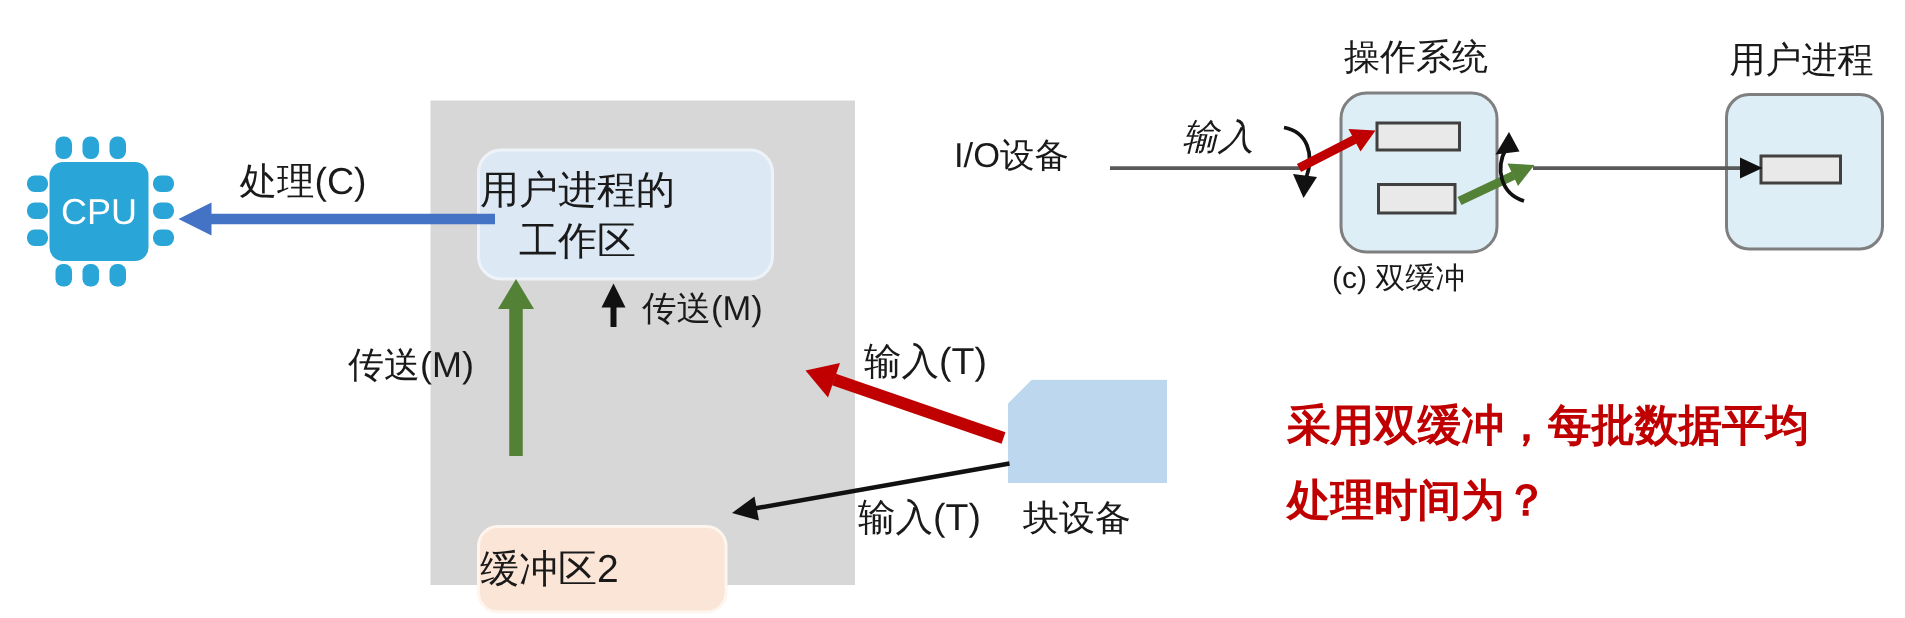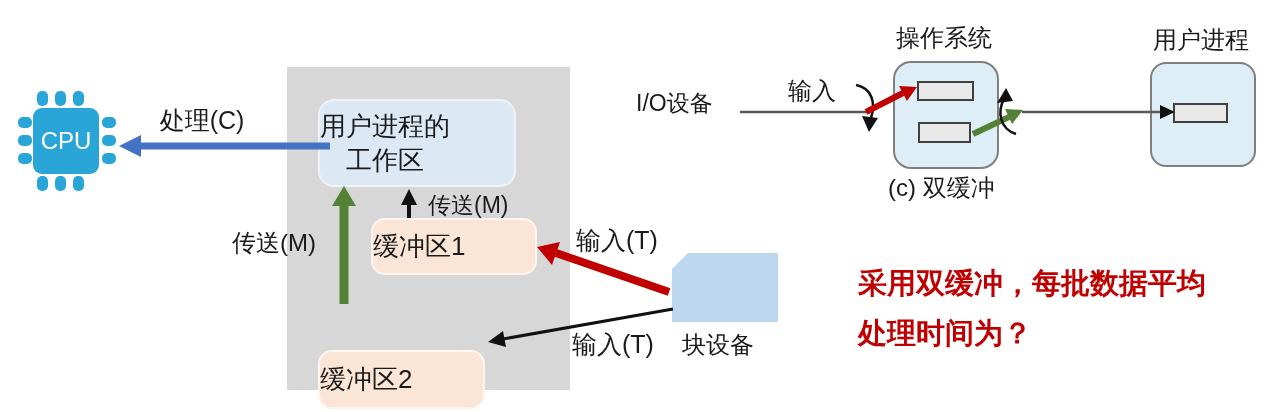--- a/index.html
+++ b/index.html
@@ -38,24 +38,24 @@
   .slot.s2{left:918px;top:122px;width:53px;height:21px;}
   .slot.s3{left:1173px;top:103px;width:55px;height:20px;}
   .lbl{position:absolute;z-index:4;white-space:nowrap;}
   .lbl.process-c{left:152px;top:104px;width:100px;text-align:center;font-size:25px;}
   .lbl.transfer-left{left:232px;top:227px;font-size:24px;}
   .lbl.transfer-mid{left:428px;top:190px;font-size:23px;}
   .lbl.input-top{left:576px;top:224px;font-size:25px;}
   .lbl.input-bottom{left:572px;top:328px;font-size:25px;}
   .lbl.blockdev{left:682px;top:329px;font-size:24px;}
   .lbl.io-device{left:636px;top:88px;font-size:23px;}
-  .lbl.input-os{left:788px;top:75px;font-size:24px;}
+  .lbl.input-os{left:788px;top:75px;font-size:24px;font-style:italic;}
   .lbl.os-title{left:891px;top:22px;width:106px;text-align:center;font-size:24px;}
   .lbl.up-title{left:1148px;top:24px;width:106px;text-align:center;font-size:24px;}
-  .lbl.caption{left:888px;top:172px;font-size:24px;}
+  .lbl.caption{left:888px;top:172px;font-size:20px;}
   .question{position:absolute;z-index:4;color:#c00000;font-weight:bold;font-size:29px;white-space:nowrap;}
   .question.q1{left:858px;top:264px;}
   .question.q2{left:858px;top:314px;}
   .arrow-layer{position:absolute;left:0;top:0;width:1270px;height:412px;z-index:5;pointer-events:none;}
   .cpu-wrap{left:18px;top:88px;width:98px;height:106px;z-index:2;}
 </style>
 </head>
 <body>
 
 <div class="canvas">
@@ -86,23 +86,20 @@
       </g>
       <text x="48" y="61" text-anchor="middle" fill="#ffffff" font-size="24" font-family="Liberation Sans, sans-serif">CPU</text>
     </svg>
   </div>
 
   <div class="node workarea">
     <div>
       <div>用户进程的</div>
       <div>工作区</div>
     </div>
-  </div>
-  <div class="node buffer buffer1">
-    <span>缓冲区1</span>
   </div>
   <div class="node buffer buffer2">
     <span>缓冲区2</span>
   </div>
   <div class="abs block-device"></div>
 
   <div class="abs os-box left"></div>
   <div class="slot s1"></div>
   <div class="slot s2"></div>
   <div class="abs os-box right"></div>

